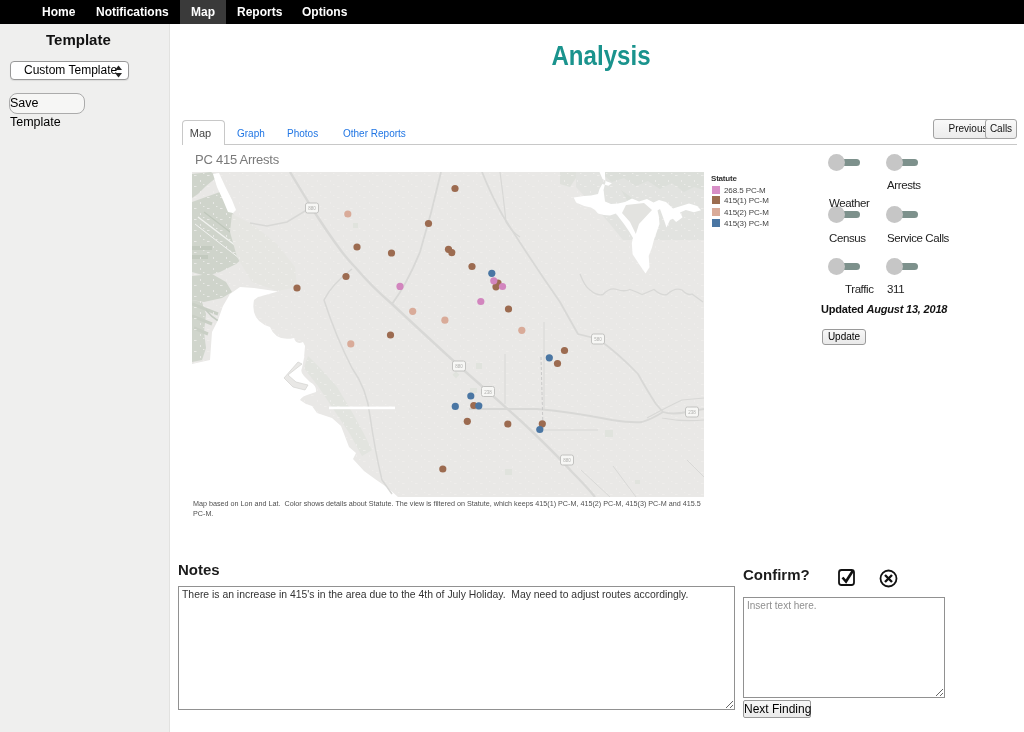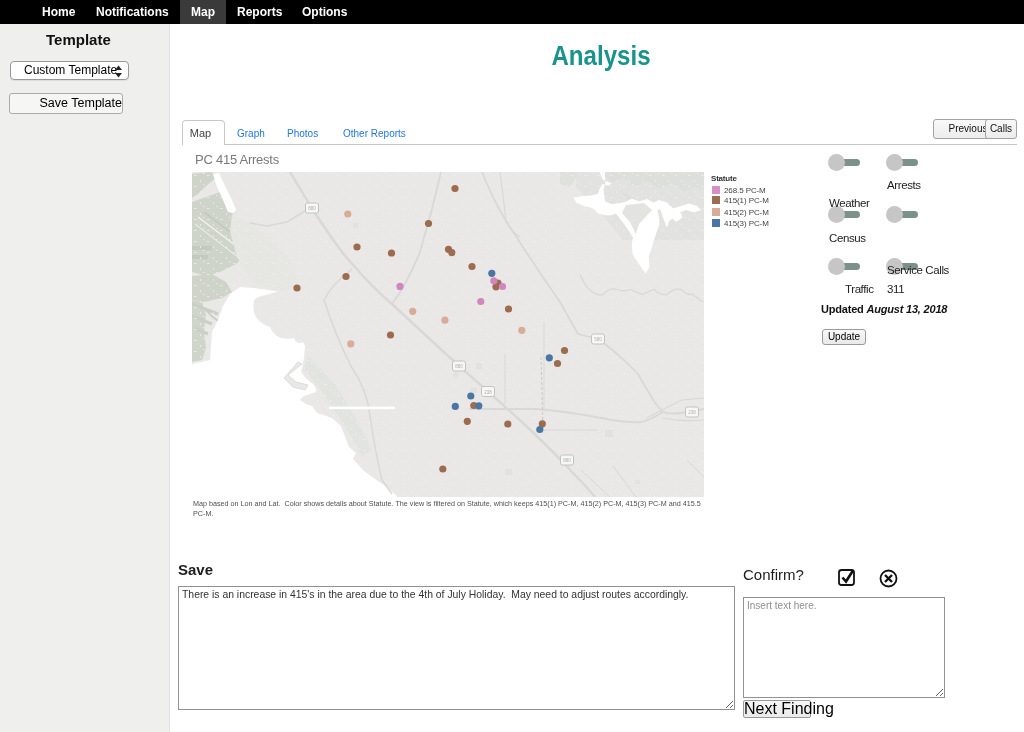--- a/index.html
+++ b/index.html
@@ -9,21 +9,21 @@
 
 #nav { position:absolute; top:0; left:0; width:1024px; height:24px; background:#000; }
 #nav span { position:absolute; top:0; height:24px; line-height:24px; color:#fff; font-size:12px; font-weight:bold;margin-left:34px; }
 #nav .active { background:#3a3a3a; text-align:center; }
 
 
 #sidebar { position:absolute; top:24px; left:0; width:170px; height:708px; background:#efefee; border-right:1px solid #e2e2e0; }
 #tmplTitle { position:absolute; left:8px; top:31px; font-size:15px; font-weight:bold; color:#111;margin-left:38px; }
 #tmplSelect { position:absolute; left:10px; top:61px; width:119px; height:19px; background:#fff; border:1px solid #989898; border-radius:4px; font-size:12px; color:#000; line-height:17px; padding-left:13px; box-shadow:0 1px 1px rgba(0,0,0,0.08); }
 #tmplSelect svg { position:absolute; right:5px; top:3px; }
-#saveBtn { position:absolute; left:9px; top:93px; width:114px; height:21px; background:#f6f6f5; border:1px solid #ababab; border-radius:3px; font-size:12.5px; color:#000; text-align:right; line-height:19px; }
+#saveBtn { position:absolute; left:9px; top:93px; width:76px; height:21px; background:#f6f6f5; border:1px solid #ababab; border-radius:8px; font-size:12.5px; color:#000; text-align:left; line-height:19px; }
 
 
 #title { position:absolute; left:174px; top:40px; width:854px; text-align:center; font-size:28px; font-weight:bold; color:#1a938d; transform:scaleX(0.86); }
 
 
 #tabline { position:absolute; left:182px; top:144px; width:835px; border-top:1px solid #c8c8c8; }
 #tabMap { position:absolute; left:182px; top:120px; width:43px; height:25px; background:#fff; border:1px solid #c8c8c8; border-bottom:none; border-radius:4px 4px 0 0; font-size:11px; color:#444; text-align:center; line-height:25px; padding-right:6px; }
 .tablink { position:absolute; top:127.5px; font-size:10px; color:#2176e4; }
 #btnPrev, #btnNext { position:absolute; top:119px; height:20px; background:linear-gradient(#f9f9f9,#ececec); border:1px solid #a2a2a2; border-radius:3px; font-size:10px; color:#111; text-align:center; line-height:18px; }
 #btnPrev { left:933px; width:70px; }
@@ -42,24 +42,24 @@
 .toglbl { position:absolute; font-size:11.5px; letter-spacing:-0.4px; color:#222; }
 #updated { position:absolute; left:821px; top:303px; font-size:11px; letter-spacing:-0.2px; color:#111;font-weight:bold; }
 #updateBtn { position:absolute; left:822px; top:329px; width:44px; height:16px; background:linear-gradient(#f8f8f8,#e9e9e9); border:1px solid #9a9a9a; border-radius:3px; font-size:10px; text-align:center; line-height:14px; }
 
 
 #caption { position:absolute; left:193px; top:499px; font-size:7.2px; color:#4f4f4f; line-height:1.45; white-space:nowrap; }
 
 
 #notesTitle { position:absolute; left:178px; top:561px; font-size:15px; font-weight:bold; color:#1c1c1c; }
 #notesTA { position:absolute; left:178px; top:586px; width:557px; height:124px; border:1px solid #919191; font-family:"Liberation Sans",sans-serif; font-size:10.4px; color:#333; padding:2px 3px; resize:both; background:#fff; }
-#confirmTitle { position:absolute; left:743px; top:566px; font-size:15px; font-weight:normal; color:#1c1c1c; }
+#confirmTitle { position:absolute; left:743px; top:566px; font-size:15px; font-weight:bold; color:#1c1c1c; }
 #confirmTA { position:absolute; left:743px; top:597px; width:202px; height:101px; border:1px solid #919191; font-family:"Liberation Sans",sans-serif; font-size:10px; padding:2px 3px; resize:both; background:#fff; }
 #confirmTA::placeholder { color:#8f8f8f; opacity:1; }
-#nextBtn { position:absolute; left:743px; top:700px; width:68px; height:18px; background:linear-gradient(#f7f7f7,#eaeaea); border:1px solid #9a9a9a; border-radius:2px; font-size:16px; text-align:center; line-height:16px; white-space:nowrap; }
+#nextBtn { position:absolute; left:743px; top:700px; width:68px; height:18px; background:linear-gradient(#f7f7f7,#eaeaea); border:1px solid #9a9a9a; border-radius:2px; font-size:12px; text-align:center; line-height:16px; white-space:nowrap; }
 </style>
 </head>
 <body>
 
 <div id="nav">
   <span style="left:8px;">Home</span>
   <span style="left:62px;">Notifications</span>
   <span class="active" style="left:146px;width:46px;">Map</span>
   <span style="left:203px;">Reports</span>
   <span style="left:268px;text-align:right;">Options</span>
@@ -260,29 +260,29 @@
 <div class="knob" style="left:828px;top:206px;"></div>
 <div class="bar" style="left:894px;top:211px;"></div>
 <div class="knob" style="left:886px;top:206px;"></div>
 <div class="bar" style="left:836px;top:263px;"></div>
 <div class="knob" style="left:828px;top:258px;"></div>
 <div class="bar" style="left:894px;top:263px;"></div>
 <div class="knob" style="left:886px;top:258px;"></div>
 <div class="toglbl" style="left:829px;top:179px;margin-top:18px;">Weather</div>
 <div class="toglbl" style="left:887px;top:179px;">Arrests</div>
 <div class="toglbl" style="left:829px;top:231.5px;">Census</div>
-<div class="toglbl" style="left:887px;top:231.5px;margin-top:32px;">Service Calls</div>
+<div class="toglbl" style="left:887px;top:231.5px;">Service Calls</div>
 <div class="toglbl" style="left:829px;top:283px;margin-left:16px;">Traffic</div>
 <div class="toglbl" style="left:887px;top:283px;">311</div>
 <div id="updated">Updated <i>August 13, 2018</i></div>
 <div id="updateBtn">Update</div>
 
 <div id="caption">Map based on Lon and Lat.&nbsp; Color shows details about Statute. The view is filtered on Statute, which keeps 415(1) PC-M, 415(2) PC-M, 415(3) PC-M and 415.5<br>PC-M.</div>
 
-<div id="notesTitle">Save</div>
+<div id="notesTitle">Notes</div>
 <textarea id="notesTA" style="">There is an increase in 415's in the area due to the 4th of July Holiday.  May need to adjust routes accordingly.</textarea>
 <div id="confirmTitle">Confirm?</div>
 <svg style="position:absolute;left:837px;top:566px;" width="21" height="21" viewBox="0 0 21 21">
   <rect x="2" y="4" width="15" height="15" rx="2.5" fill="none" stroke="#111" stroke-width="1.8"></rect>
   <path d="M5.5 11.5 L9 15.5 L16 4.5" fill="none" stroke="#111" stroke-width="2.6"></path>
 </svg>
 <svg style="position:absolute;left:879px;top:569px;" width="19" height="19" viewBox="0 0 19 19">
   <circle cx="9.5" cy="9.5" r="8" fill="none" stroke="#111" stroke-width="1.8"></circle>
   <path d="M6 6 L13 13 M13 6 L6 13" fill="none" stroke="#111" stroke-width="2.4"></path>
 </svg>

